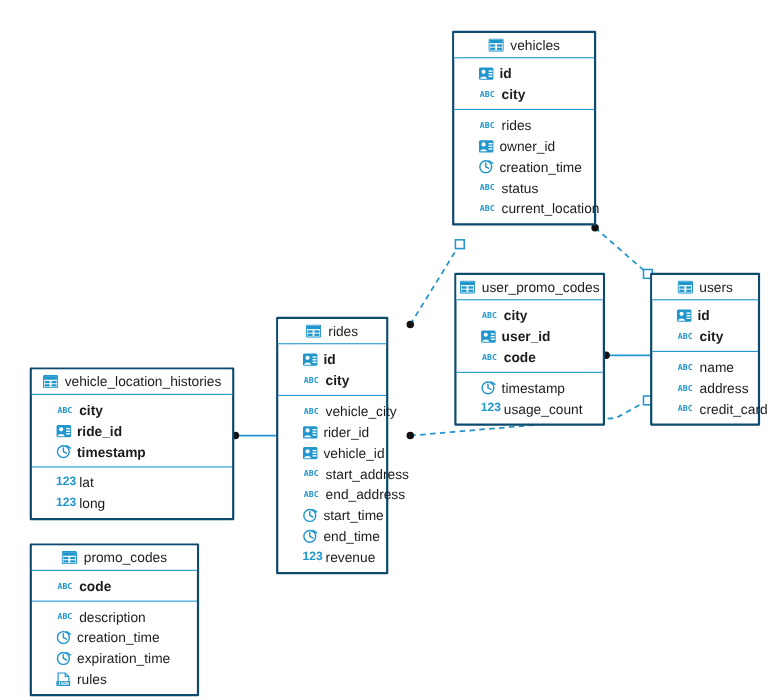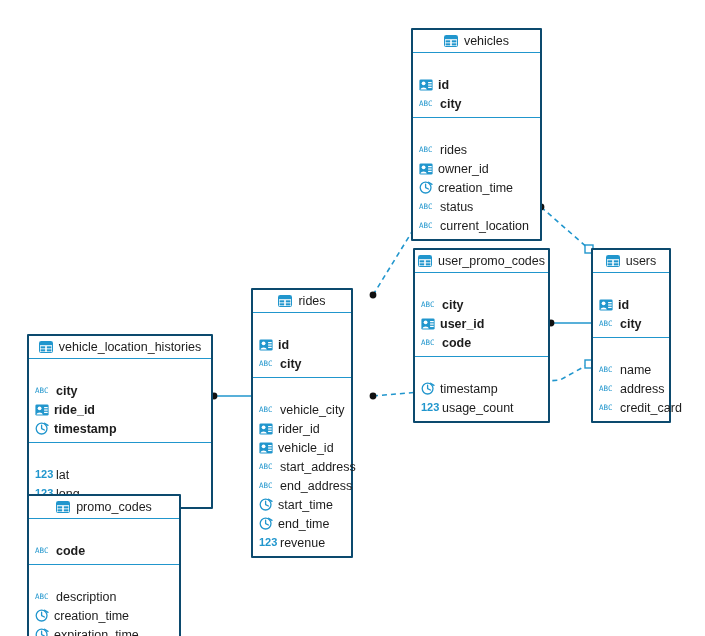--- a/index.html
+++ b/index.html
@@ -24,46 +24,46 @@
     display:flex;align-items:center;justify-content:center;gap:6px;
     border-bottom:1px solid #2196cd;
     font-size:12.5px;
     color:#1c1c1c;
     background:#ffffff;
     padding:0 6px;
   }
   .t-header .t-name{white-space:nowrap;}
   .t-section{
     box-sizing:border-box;
-    padding:4px 0 4px 0;
-    margin-top:18px;
+    padding:4px 0 4px 16px;
   }
   .t-section.keys{border-bottom:1px solid #2196cd;}
   .row{
     display:flex;align-items:center;gap:5px;
     height:19px;
     padding:0 6px 0 6px;
     font-size:12.5px;
     color:#1c1c1c;
     white-space:nowrap;
   }
   .row.key{font-weight:bold;}
 
   
   .ic{display:inline-block;flex:0 0 auto;line-height:0;}
   .ic svg{display:block;}
 
   .abc{
     flex:0 0 auto;
     font-family:"DejaVu Sans Mono","Liberation Mono",monospace;
     font-size:7.5px;
-    font-weight:normal;
+    font-weight:bold;
     letter-spacing:0px;
     color:#2196cd;
     width:16px;
+    text-align:center;
     line-height:1;
   }
   .num{
     flex:0 0 auto;
     font-family:"Liberation Sans","DejaVu Sans",sans-serif;
     font-size:11px;
     font-weight:bold;
     color:#2196cd;
     width:16px;
     text-align:center;
@@ -219,21 +219,21 @@
     </svg>
           </span>
     <span>timestamp</span>
   </div>
         <div class="row ">
     <span class="num">123</span>
     <span>usage_count</span>
   </div>
     </div>
     </div>
-    <div class="table" style="left: 591px; top: 248px; width: 80px;">
+    <div class="table" style="left: 591px; top: 248px; width: 100px;">
     <div class="t-header">
       <span class="ic">
     <svg width="14" height="12" viewBox="0 0 14 12">
       <rect x="0.5" y="0.5" width="13" height="11" rx="1" fill="none" stroke="#2196cd" stroke-width="1"></rect>
       <rect x="1" y="1" width="12" height="3.2" fill="#2196cd"></rect>
       <rect x="1.6" y="5.3" width="4.6" height="2.1" fill="#2196cd"></rect>
       <rect x="7.8" y="5.3" width="4.6" height="2.1" fill="#2196cd"></rect>
       <rect x="1.6" y="8.3" width="4.6" height="2.1" fill="#2196cd"></rect>
       <rect x="7.8" y="8.3" width="4.6" height="2.1" fill="#2196cd"></rect>
     </svg>

